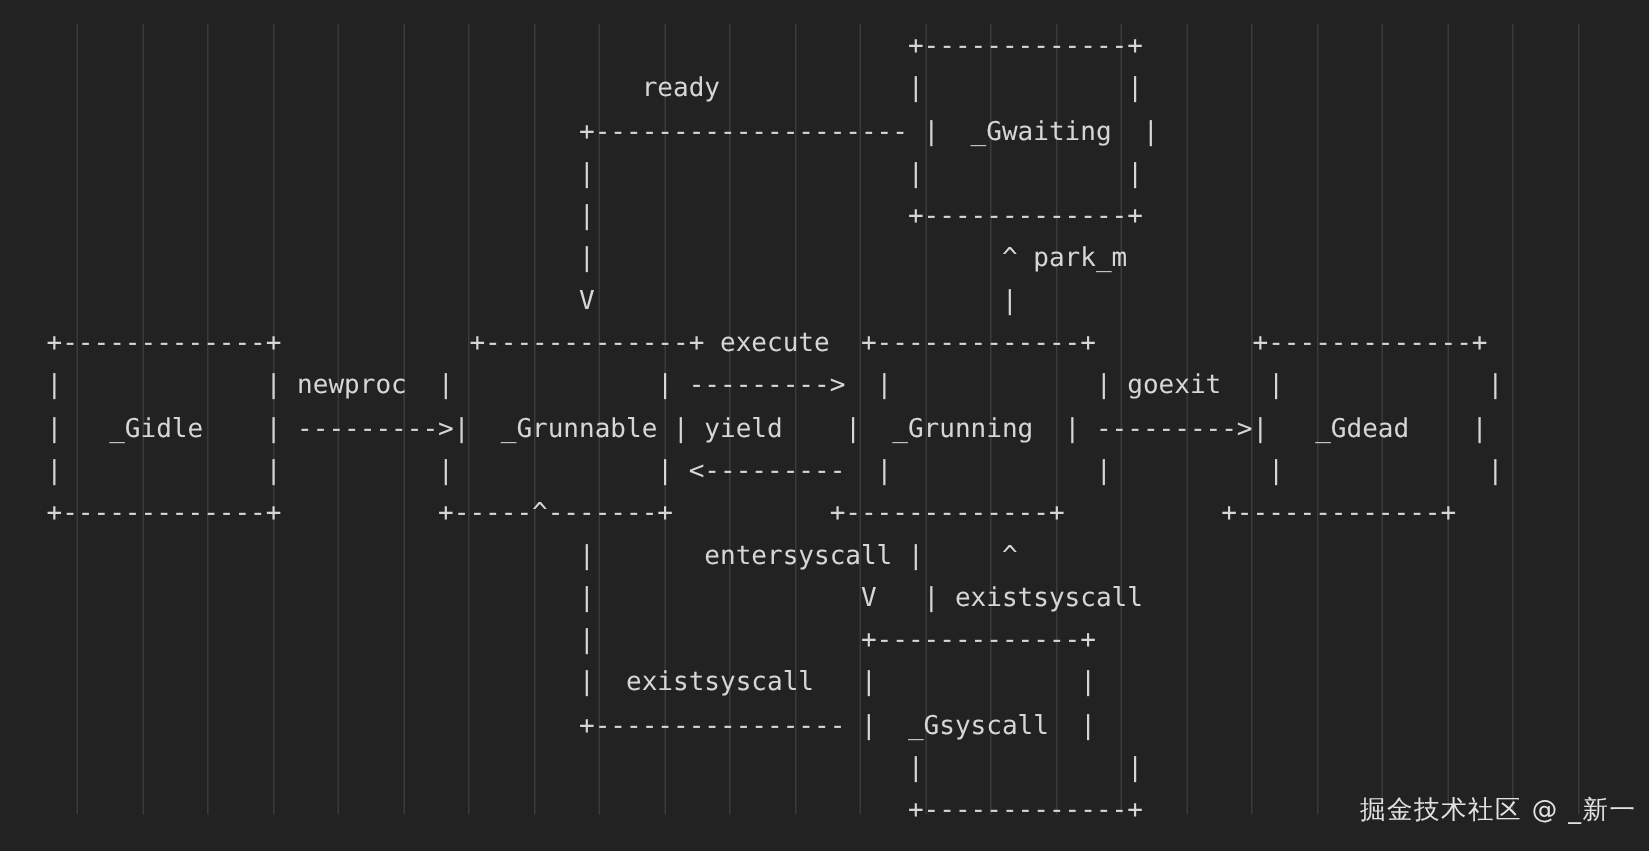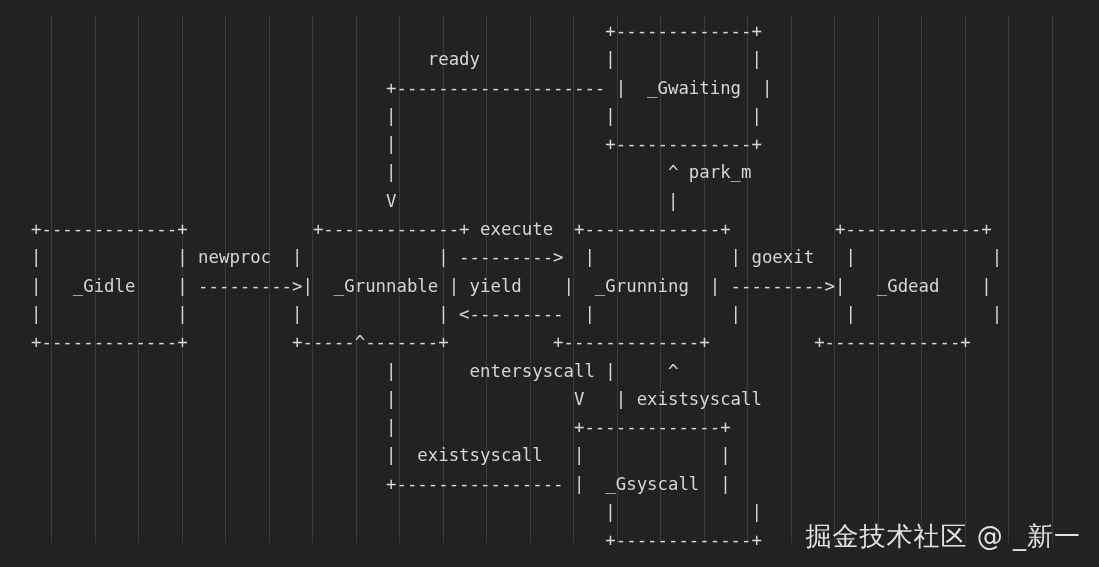--- a/index.html
+++ b/index.html
@@ -46,25 +46,25 @@
     font-size: 17.4px;
     line-height: 28.3px;
     letter-spacing: 0px;
     white-space: pre;
     -webkit-font-smoothing: antialiased;
   }
 
   
   #watermark {
     position: absolute;
-    right: 18px;
+    right: 8px;
     bottom: 18px;
     color: #e2e2e2;
     font-family: "DejaVu Sans", "Liberation Sans", sans-serif;
-    font-size: 26px;
+    font-size: 17px;
     line-height: 1;
     letter-spacing: 1px;
     white-space: nowrap;
   }
 </style>
 </head>
 <body>
 
 <div id="screen">
 

